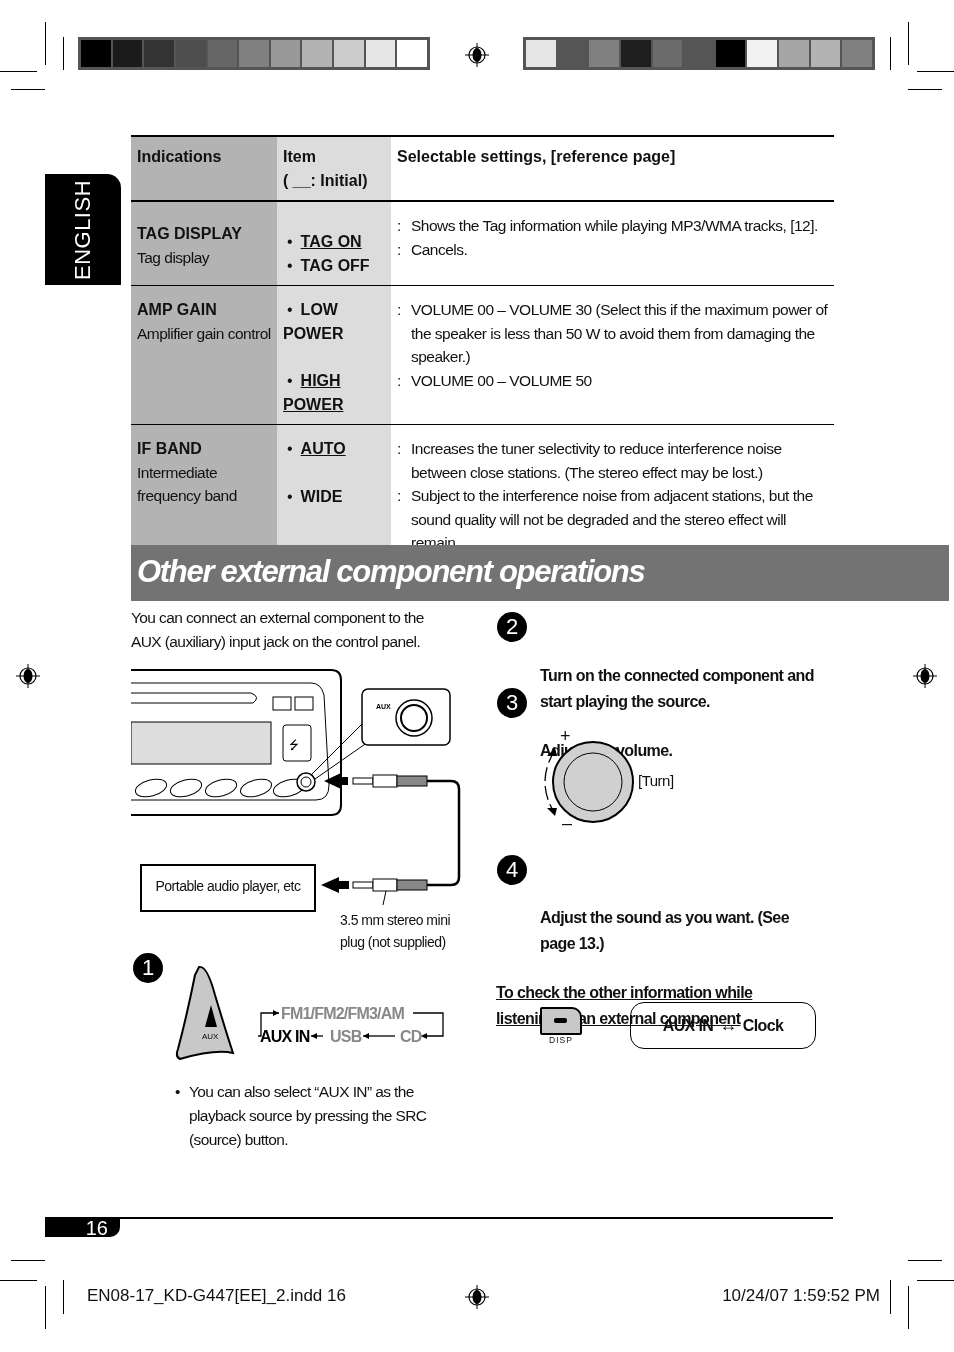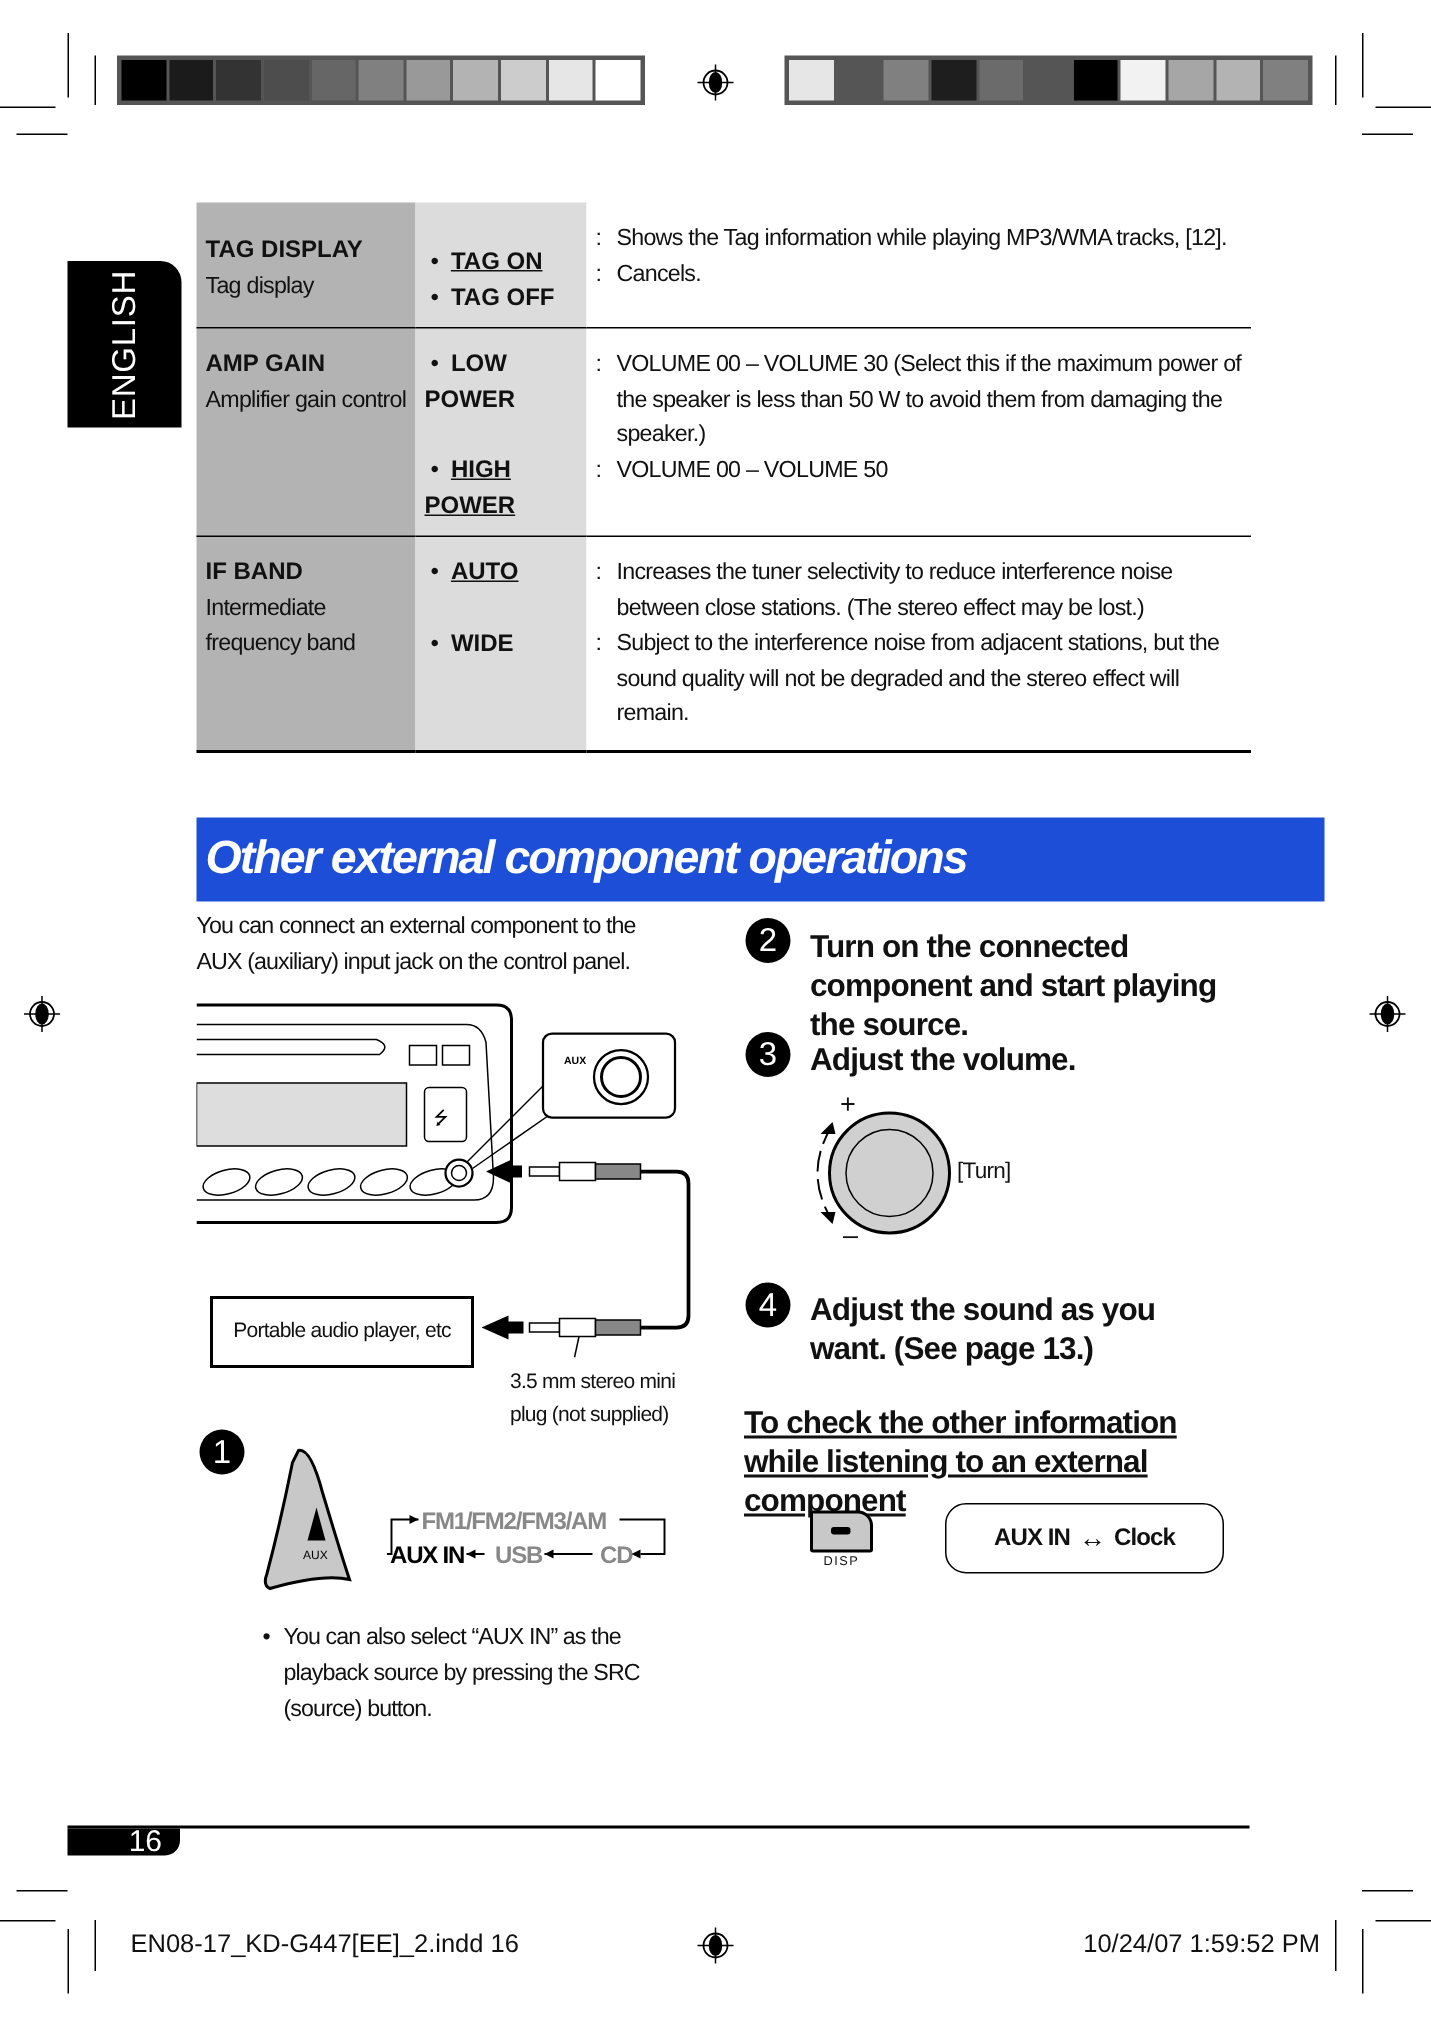--- a/index.html
+++ b/index.html
@@ -30,27 +30,27 @@
   .cellin { padding:8px 6px; line-height:23.5px; }
   .b { font-weight:bold; }
   .u { text-decoration:underline; }
   .opt { display:block; }
   .opt::before { content:"•"; margin:0 8px 0 4px; font-weight:normal; }
   .desc { display:flex; }
   .desc .colon { width:14px; flex:none; }
   .txt { font-size:15.5px; letter-spacing:-0.5px; }
 
   
-  .banner { position:absolute; left:131px; top:545px; width:752px; height:56px; background:#1d4ed8; }
+  .banner { position:absolute; left:131px; top:545px; width:818px; height:56px; background:#737373; }
   .banner h1 { margin:0; position:absolute; left:6px; top:9px; color:#fff; font-size:31px; font-style:italic; font-weight:bold; letter-spacing:-1.3px; font-family:"Liberation Sans", sans-serif; }
 
   .para { font-size:15.5px; line-height:24px; letter-spacing:-0.6px; }
   .step-num { position:absolute; width:30px; height:30px; border-radius:50%; background:#000; color:#fff;
               font-size:22px; text-align:center; line-height:30px; font-family:"Liberation Sans", sans-serif; }
-  .step-text { position:absolute; font-weight:bold; font-size:21px; line-height:26px; letter-spacing:-0.6px; }
+  .step-text { position:absolute; font-weight:bold; font-size:16px; line-height:26px; letter-spacing:-0.6px;margin-top:44px; }
 
   .footer-rule { position:absolute; left:45px; top:1217px; width:788px; height:2px; background:#000; }
   .page-num { position:absolute; left:45px; top:1219px; width:75px; height:18px; background:#000; border-radius:0 0 10px 0; color:#fff; font-size:20px; text-align:right; padding-right:12px; box-sizing:border-box; line-height:18px; }
   .slug { position:absolute; top:1286px; font-size:17px; font-family:"Liberation Sans", sans-serif; }
 </style>
 </head>
 <body>
 
 <div class="cut" style="left:45px;top:22px;width:1px;height:43px;"></div>
 <div class="cut" style="left:63px;top:37px;width:1px;height:33px;"></div>
@@ -106,20 +106,34 @@
   <line x1="13" y1="1" x2="13" y2="25" stroke="#000"></line>
     <line x1="1" y1="13" x2="25" y2="13" stroke="#000"></line>
 </svg>
 
 <div class="english-tab">
   <span>ENGLISH</span>
 </div>
 
 <table class="settings-table">
   <tbody>
+      <tr class="head">
+    <td class="c1">
+          <div class="cellin" style="height:46px"><span class="b">Indications</span></div>
+        </td>
+    <td class="c2">
+          <div class="cellin">
+      <span class="b" style="display:block">Item</span>
+      <span class="b" style="display:block">( __: Initial)</span>
+    </div>
+        </td>
+    <td class="c3">
+          <div class="cellin"><span class="b">Selectable settings, [reference page]</span></div>
+        </td>
+  </tr>
 
   <tr>
     <td class="c1">
           <div class="cellin" style="padding-top:20px;padding-bottom:12px">
       <span class="b" style="display:block">TAG DISPLAY</span>
       <span class="txt" style="display:block">Tag display</span>
     </div>
         </td>
     <td class="c2">
           <div class="cellin" style="padding-top:28px">

